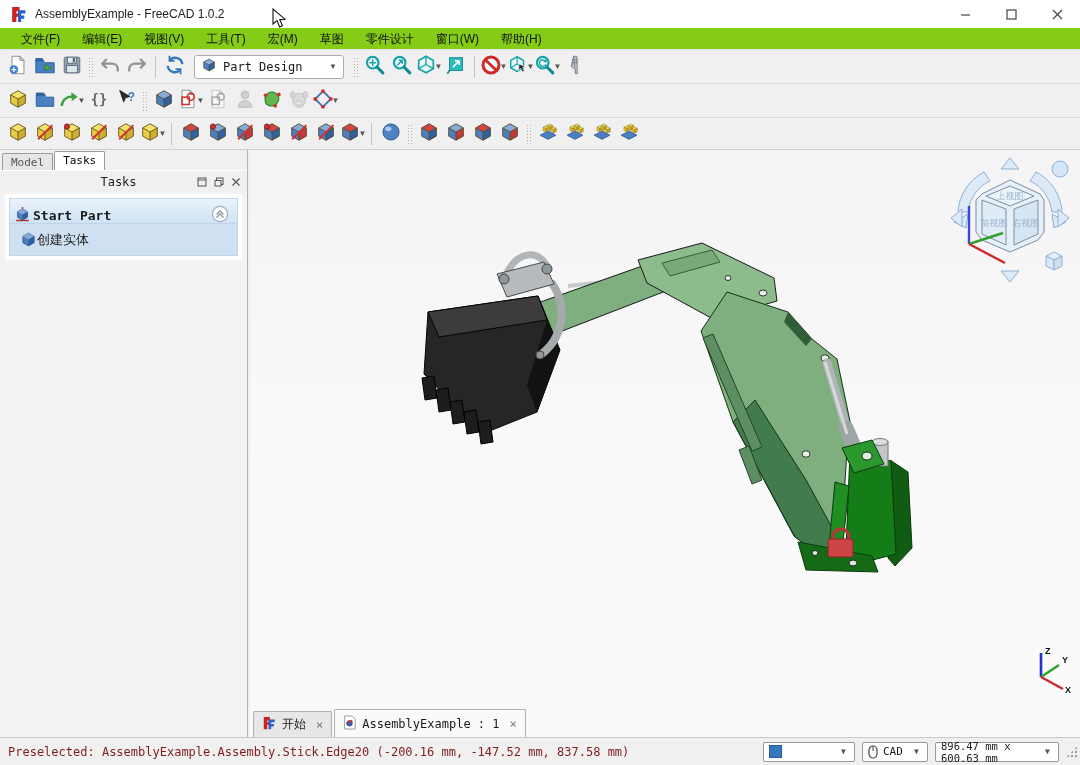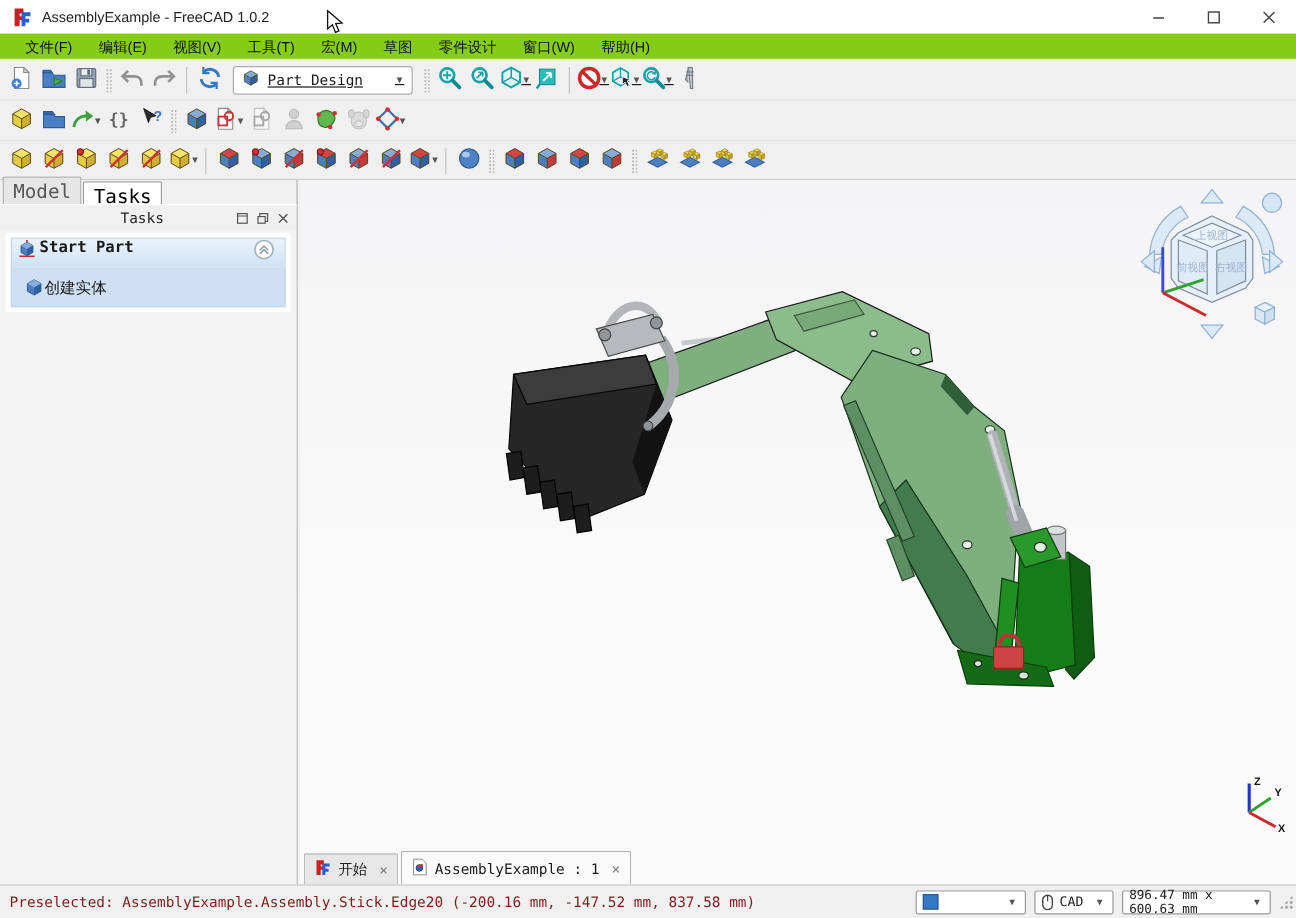--- a/index.html
+++ b/index.html
@@ -16,50 +16,50 @@
   .cursor-arrow { position:absolute; left:272px; top:8px; z-index:50; }
 
   
   .menubar { position:absolute; left:0; top:28px; width:1080px; height:22px; background:#84cc16;
              display:flex; align-items:center; padding-left:10px; border-bottom:1px solid #e4e4e4; }
   .menu-item { padding:0 11px; height:22px; line-height:22px; color:#111; }
 
   
   .tbrow { position:absolute; left:0; width:1080px; background:#f0f0f0; display:flex;
            align-items:center; padding-left:4px; border-bottom:1px solid #dcdcdc; }
-  #tb1 { top:50px; height:34px;text-decoration:underline; }
+  #tb1 { top:50px; height:34px; }
   #tb2 { top:84px; height:34px; }
   #tb3 { top:118px; height:32px; border-bottom:1px solid #cfcfcf; }
   .tb-btn { width:27px; height:27px; border:none; background:transparent; display:inline-flex;
             align-items:center; justify-content:center; border-radius:2px; position:relative; }
   .tb-btn.dis { filter:grayscale(1); opacity:.45; }
   .dd { font-size:8px; color:#555; margin-left:-2px; width:8px; display:inline-block; }
   .grip { width:5px; height:20px; margin:0 3px;
           background-image:radial-gradient(#b5b5b5 32%, transparent 36%); background-size:3px 3px; }
   .vsep { width:1px; height:22px; background:#c3c3c3; margin:0 5px; }
   .wb-combo { height:24px; min-width:150px; background:#fff; border:1px solid #adadad;
               border-radius:3px; display:inline-flex; align-items:center; padding:0 6px; margin:0 6px; }
   .wb-combo .wb-txt { font-family:"DejaVu Sans Mono",monospace; font-size:12px; margin:0 6px; flex:1; }
   .wb-combo .dd { margin-left:8px; }
 
   
   .left-panel { position:absolute; left:0; top:150px; width:248px; height:587px;
                 background:#f0f0f0; border-right:1px solid #b3b3b3; }
   .panel-tabs { display:flex; padding-left:2px; height:20px; align-items:flex-end; }
-  .ptab { font-family:"DejaVu Sans Mono",monospace; font-size:16px; padding:2px 8px 1px;
+  .ptab { font-family:"DejaVu Sans Mono",monospace; font-size:11px; padding:2px 8px 1px;
           border:1px solid #9b9b9b; border-bottom:none; background:#e6e6e6; color:#555;
           margin-right:1px; border-radius:2px 2px 0 0;margin-top:12px; }
   .ptab.active { background:#fff; color:#000; height:19px; }
   .dock-titlebar { height:22px; display:flex; align-items:center; background:#f0f0f0;
                    border-top:1px solid #fff; padding:0 6px; }
   .dock-title { flex:1; text-align:center; font-family:"DejaVu Sans Mono",monospace; font-size:12px; color:#222; }
   .dock-btns { display:flex; gap:7px; align-items:center; }
   .dock-body { position:absolute; left:0; top:42px; right:0; bottom:0; background:#f3f3f3; }
   .task-card { margin:2px 5px; background:#fff; padding:4px; }
-  .task-section-header { height:26px; display:flex; align-items:flex-start; padding:0 8px 0 4px;
+  .task-section-header { height:26px; display:flex; align-items:flex-end; padding:0 8px 0 4px;
        background:linear-gradient(180deg,#eaf3fc,#cfe2f5); border:1px solid #c2d5e8; }
   .task-section-header b { font-family:"DejaVu Sans Mono",monospace; font-size:13px; margin-left:2px; flex:1; }
   .task-item { height:32px; display:flex; align-items:center; padding-left:10px;
                background:#cfe0f2; border:1px solid #c2d5e8; border-top:none; font-size:13px; }
 
   
   .viewport { position:absolute; left:250px; top:150px; width:831px; height:587px;
               background:linear-gradient(180deg,#f4f4f6 0%, #fafafa 60%); }
   .gl-area { position:absolute; left:0; top:0; width:831px; height:558px; }
   .navcube { position:absolute; right:8px; top:6px; }

